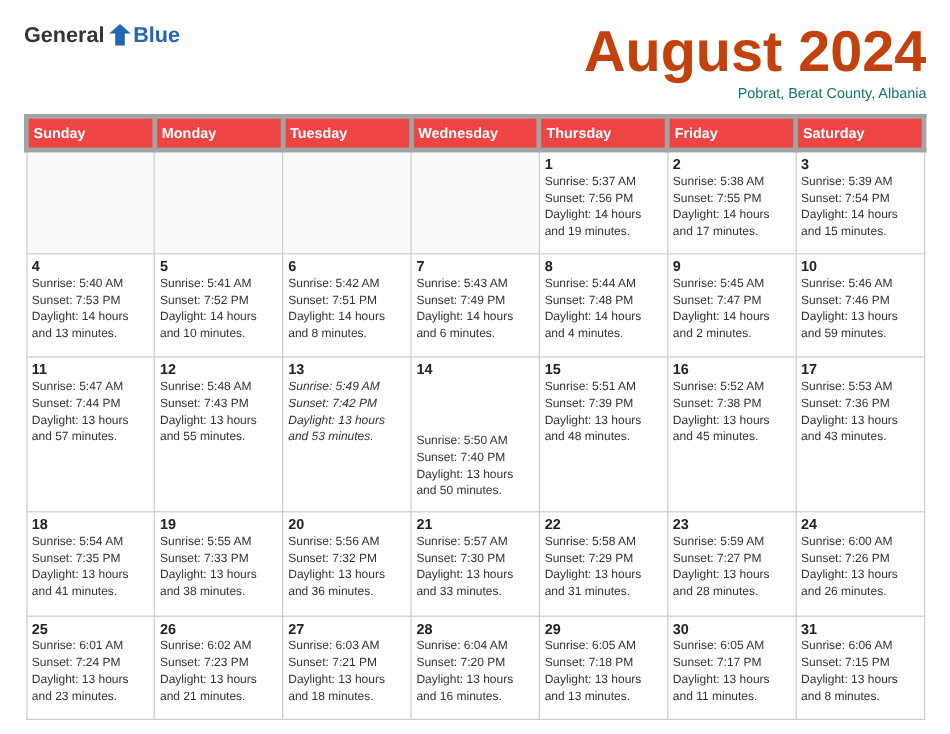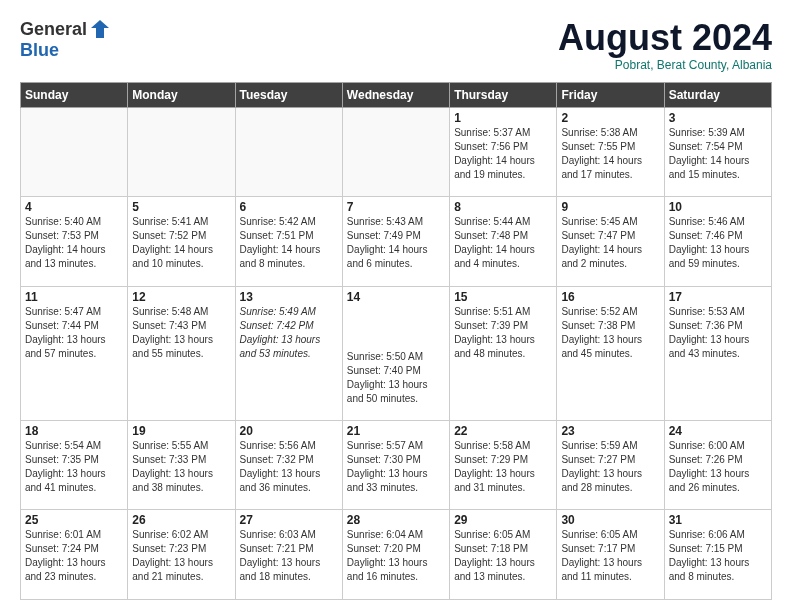--- a/index.html
+++ b/index.html
@@ -18,55 +18,55 @@
       flex-direction: column;
     }
     .header {
       display: flex;
       justify-content: space-between;
       align-items: flex-start;
       margin-bottom: 10px;
     }
     .logo {
       display: flex;
-      flex-direction: column;
-      align-items: flex-start;
+      flex-direction: row;
+      align-items: flex-end;
     }
     .logo-row {
       display: flex;
       align-items: center;
       gap: 2px;
     }
     .title-block {
       text-align: right;
     }
     .month-title {
-      font-size: 36px;
+      font-size: 48px;
       font-weight: bold;
-      color: #0f172a;
+      color: #c2410c;
       line-height: 1.1;
     }
     .subtitle {
       font-size: 12px;
       color: #0f766e;
     }
     .calendar {
       flex: 1;
       border: 1px solid #ccc;
       border-collapse: collapse;
       width: 100%;
       table-layout: fixed;
     }
     .calendar th {
-      background: #404040;
+      background: #ef4444;
       color: #fff;
       font-size: 12px;
       font-weight: bold;
       padding: 5px 4px;
-      border: 1px solid #a3a3a3;
+      border: 4px solid #a3a3a3;
       text-align: left;
     }
     .calendar td {
       border: 1px solid #ccc;
       vertical-align: top;
       padding: 3px 4px;
       font-size: 9.5px;
       color: #333;
       background: #fff;
       height: 82px;

